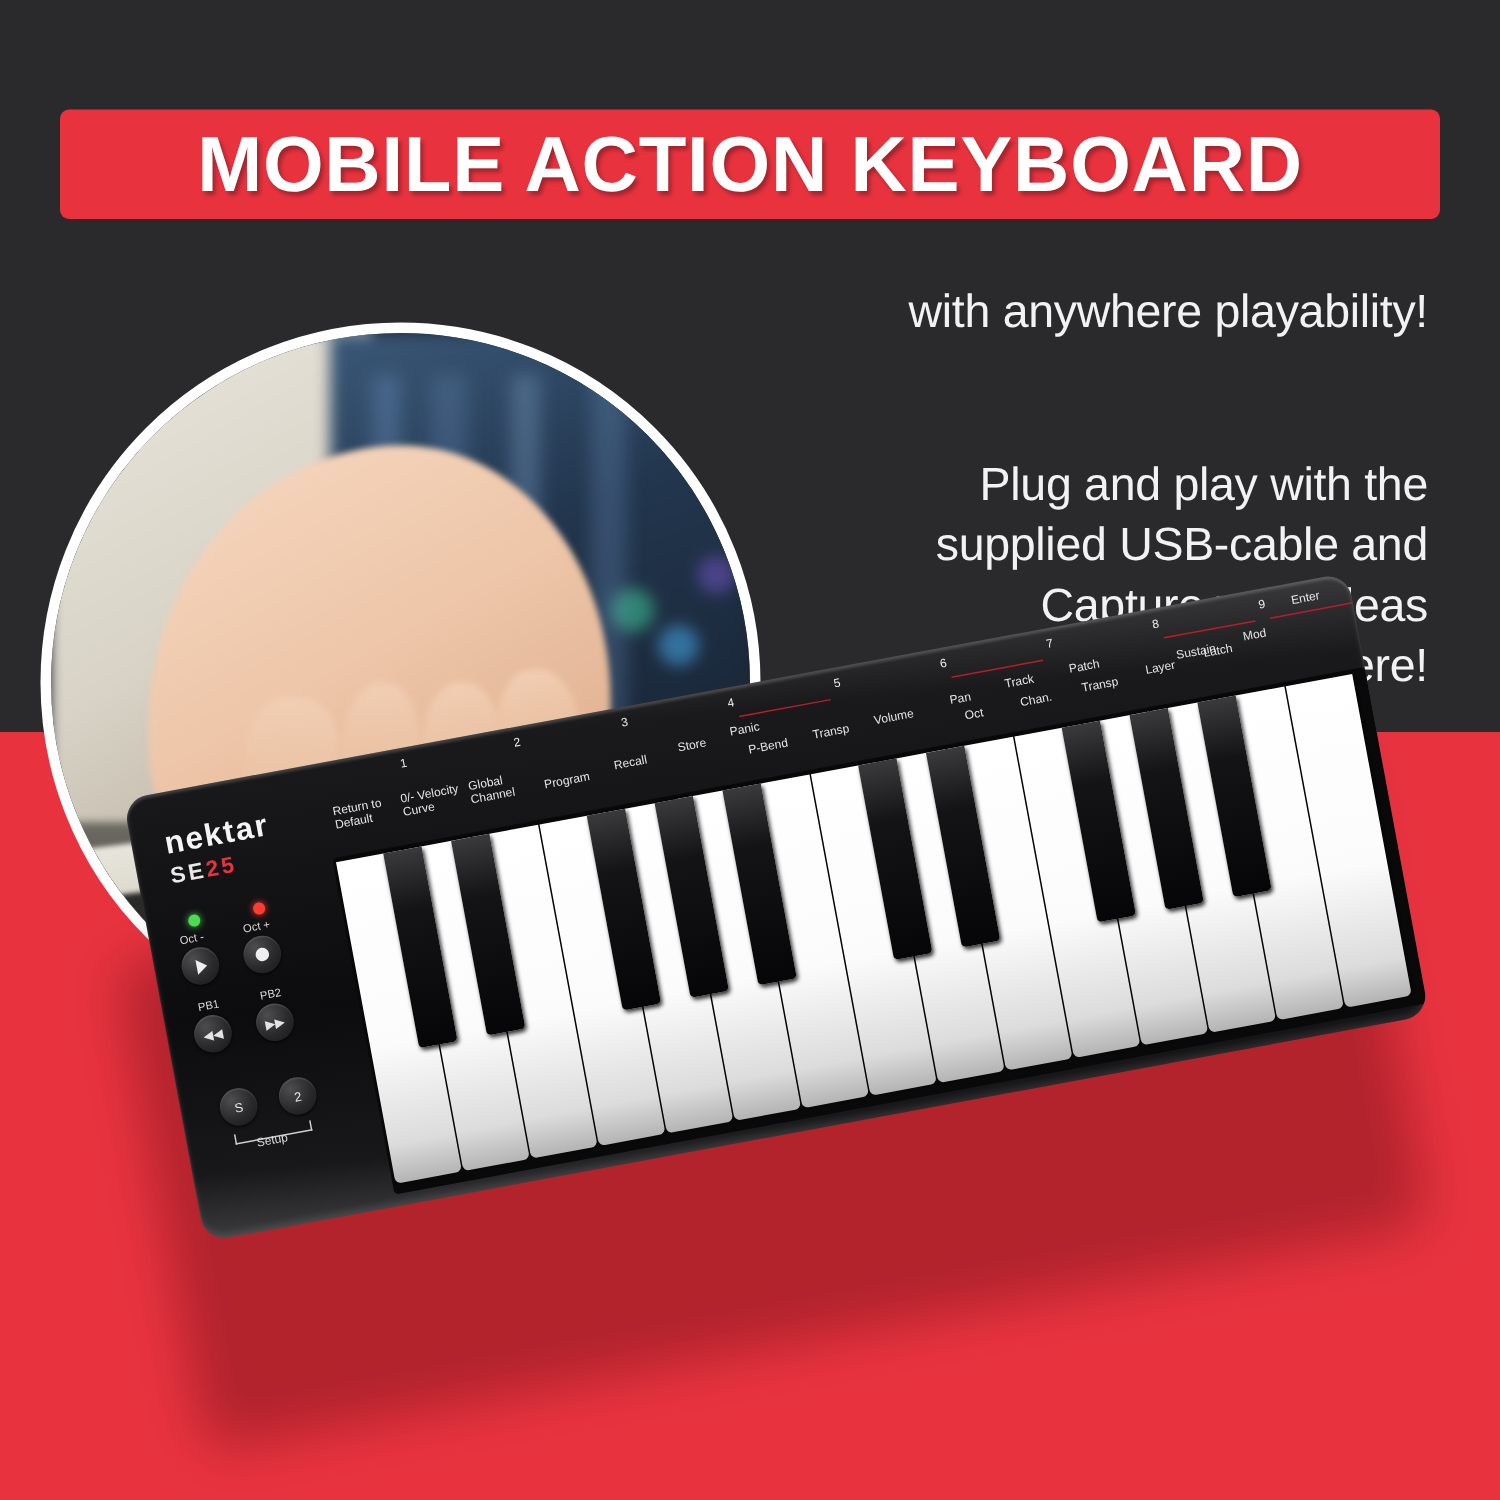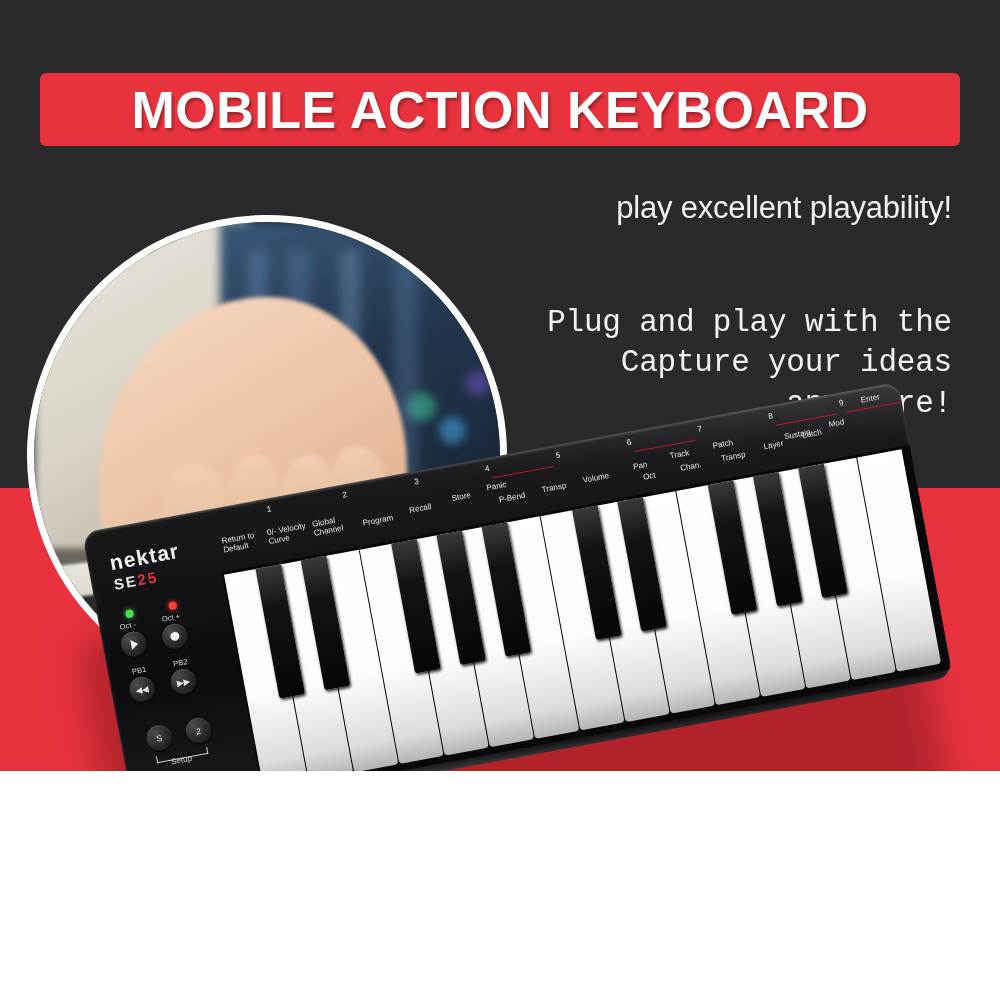--- a/index.html
+++ b/index.html
@@ -7,21 +7,21 @@
     padding: 0;
     background: #ffffff;
   }
   body {
     font-family: "Liberation Sans", sans-serif;
   }
 
   #stage {
     position: relative;
     width: 1000px;
-    height: 771px;
+    height: 1000px;
     overflow: hidden;
     background: #2a2a2c;
   }
 
   
   .bg-dark {
     position: absolute;
     left: 0; top: 0;
     width: 1000px; height: 488px;
     background: #2a2a2c;
@@ -58,21 +58,21 @@
     position: absolute;
     right: 48px;
     text-align: right;
     color: #f2f2f2;
     font-size: 31px;
     line-height: 1.30;
     font-weight: 300;
     letter-spacing: -0.2px;
   }
   #copy1 { top: 188px; width: 520px; }
-  #copy2 { top: 303px; width: 420px; font-family: Liberation Mono, monospace; }
+  #copy2 { top: 303px; width: 420px; }
   .copy-line { display: block; white-space: nowrap; }
 
   
   .photo-circle {
     position: absolute;
     left: 27px; top: 215px;
     width: 480px; height: 480px;
     border-radius: 50%;
     border: 7px solid #ffffff;
     box-sizing: border-box;
@@ -312,24 +312,25 @@
 <div id="stage">
 
   <div class="bg-dark"></div>
   <div class="bg-red"></div>
 
   <div class="title-banner">
     <span class="title-text">MOBILE ACTION KEYBOARD</span>
   </div>
 
   <div class="copy-block" id="copy1">
-    <span class="copy-line">play excellent playability!</span>
+    <span class="copy-line">with anywhere playability!</span>
   </div>
   <div class="copy-block" id="copy2">
     <span class="copy-line">Plug and play with the</span>
+    <span class="copy-line">supplied USB-cable and</span>
     <span class="copy-line">Capture your ideas</span>
     <span class="copy-line">anywhere!</span>
   </div>
 
   <div class="photo-circle">
     <div class="ph-wall"></div>
     <div class="ph-screen"></div>
     <div class="ph-screen-bars"></div>
     <div class="ph-desk"></div>
     <div class="ph-kbd"></div>

